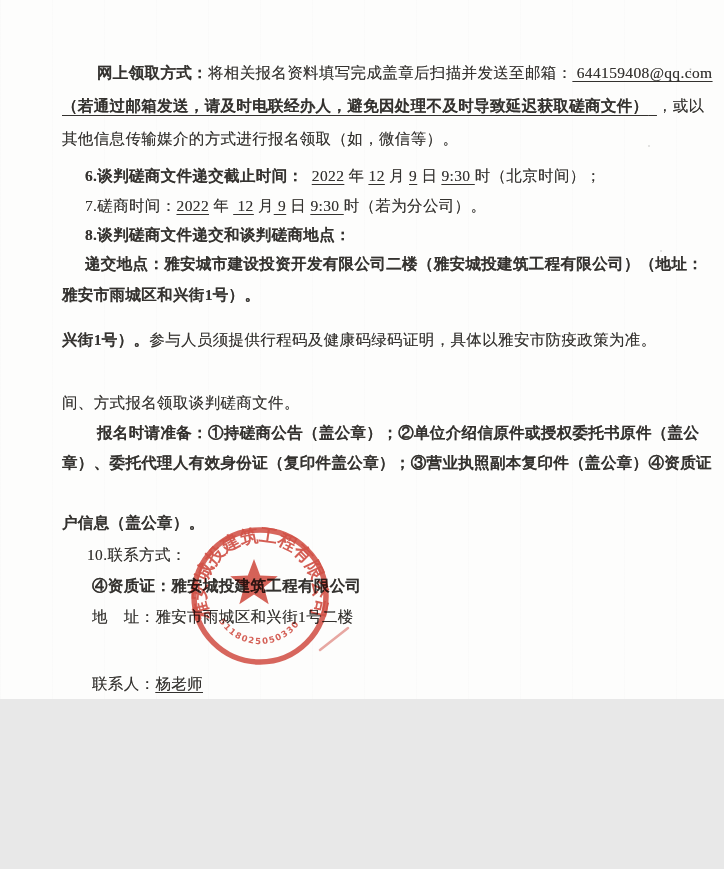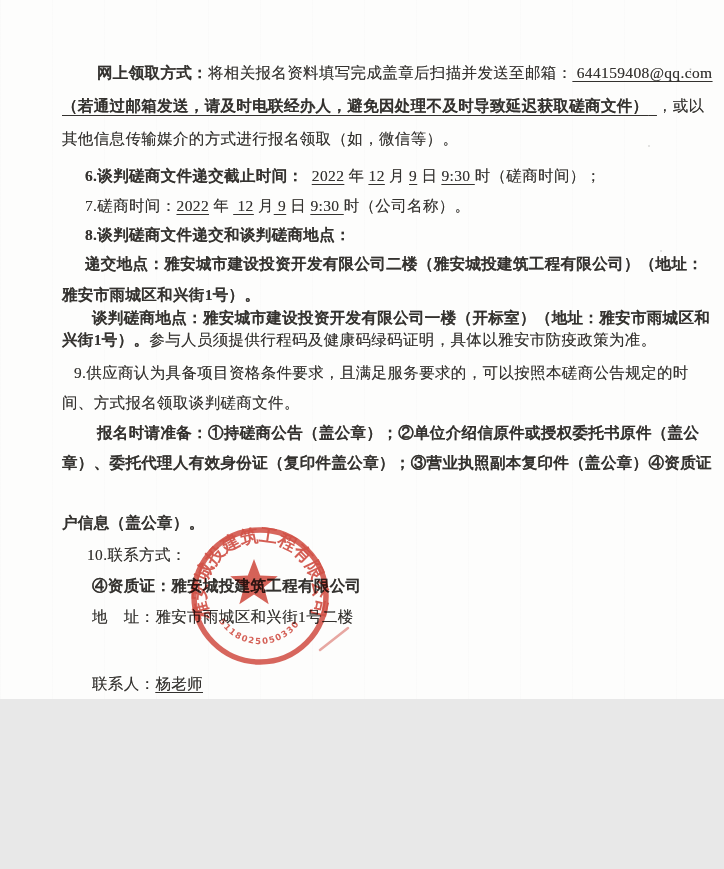--- a/index.html
+++ b/index.html
@@ -55,50 +55,44 @@
 
   <div class="line" style="top:96px">
     <span class="seg-bu">（若通过邮箱发送，请及时电联经办人，避免因处理不及时导致延迟获取磋商文件）</span><span class="seg-bu">&nbsp;&nbsp;</span><span class="seg-r">，或以</span>
   </div>
 
   <div class="line" style="top:129px">
     <span class="seg-r">其他信息传输媒介的方式进行报名领取（如，微信等）。</span>
   </div>
 
   <div class="line" style="top:166px;padding-left:23px">
-    <span class="seg-b">6.谈判磋商文件递交截止时间：</span><span class="seg-r">&nbsp;&nbsp;</span><span class="seg-u">2022</span><span class="seg-r">&nbsp;年&nbsp;</span><span class="seg-u">12</span><span class="seg-r">&nbsp;月&nbsp;</span><span class="seg-u">9</span><span class="seg-r">&nbsp;日&nbsp;</span><span class="seg-u">9:30&nbsp;</span><span class="seg-r">时（磋商时间）；</span>
+    <span class="seg-b">6.谈判磋商文件递交截止时间：</span><span class="seg-r">&nbsp;&nbsp;</span><span class="seg-u">2022</span><span class="seg-r">&nbsp;年&nbsp;</span><span class="seg-u">12</span><span class="seg-r">&nbsp;月&nbsp;</span><span class="seg-u">9</span><span class="seg-r">&nbsp;日&nbsp;</span><span class="seg-u">9:30&nbsp;</span><span class="seg-r">时（北京时间）；</span>
   </div>
 
   <div class="line" style="top:196px;padding-left:23px">
-    <span class="seg-r">7.磋商时间：</span><span class="seg-u">2022</span><span class="seg-r">&nbsp;年&nbsp;</span><span class="seg-u">&nbsp;12</span><span class="seg-r">&nbsp;月</span><span class="seg-u">&nbsp;9</span><span class="seg-r">&nbsp;日&nbsp;</span><span class="seg-u">9:30&nbsp;</span><span class="seg-r">时（公司名称）。</span>
+    <span class="seg-r">7.磋商时间：</span><span class="seg-u">2022</span><span class="seg-r">&nbsp;年&nbsp;</span><span class="seg-u">&nbsp;12</span><span class="seg-r">&nbsp;月</span><span class="seg-u">&nbsp;9</span><span class="seg-r">&nbsp;日&nbsp;</span><span class="seg-u">9:30&nbsp;</span><span class="seg-r">时（若为分公司）。</span>
   </div>
 
   <div class="line" style="top:225px;padding-left:23px">
     <span class="seg-b">8.谈判磋商文件递交和谈判磋商地点：</span>
   </div>
 
   <div class="line" style="top:254px;padding-left:23px">
     <span class="seg-b">递交地点：雅安城市建设投资开发有限公司二楼（雅安城投建筑工程有限公司）（地址：</span>
   </div>
 
   <div class="line" style="top:285px">
     <span class="seg-b">雅安市雨城区和兴街1号）。</span>
   </div>
 
-  <div class="line" style="top:308px;padding-left:30px">
-    <span class="seg-b">谈判磋商地点：雅安城市建设投资开发有限公司一楼（开标室）（地址：雅安市雨城区和</span>
-  </div>
 
   <div class="line" style="top:330px">
     <span class="seg-b">兴街1号）。</span><span class="seg-r">参与人员须提供行程码及健康码绿码证明，具体以雅安市防疫政策为准。</span>
   </div>
 
-  <div class="line" style="top:363px;padding-left:12px">
-    <span class="seg-r">9.供应商认为具备项目资格条件要求，且满足服务要求的，可以按照本磋商公告规定的时</span>
-  </div>
 
   <div class="line" style="top:393px">
     <span class="seg-r">间、方式报名领取谈判磋商文件。</span>
   </div>
 
   <div class="line" style="top:423px;padding-left:35px">
     <span class="seg-b">报名时请准备：①持磋商公告（盖公章）；②单位介绍信原件或授权委托书原件（盖公</span>
   </div>
 
   <div class="line" style="top:453px">

